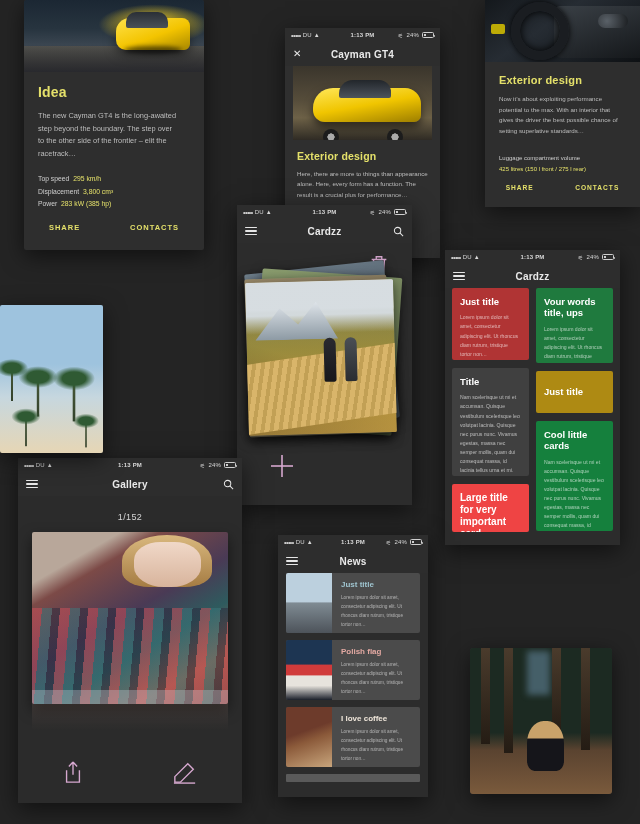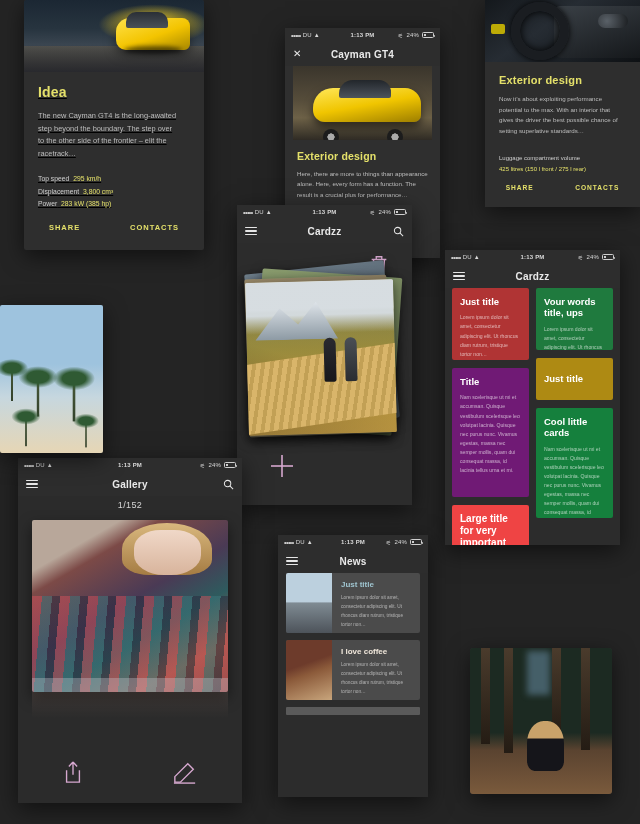--- a/index.html
+++ b/index.html
@@ -65,21 +65,21 @@
     background: linear-gradient(180deg,#2a2f36,#4a5158); border-radius: 10px 10px 2px 2px;
   }
   #idea .hero .car:after{
     content:""; position:absolute; left:8px; bottom:-4px; width:58px; height:8px;
     background: rgba(0,0,0,.55); border-radius: 50%; filter: blur(2px);
   }
   #idea .hero .road {
     position:absolute; left:0; right:0; bottom:0; height:26px;
     background: linear-gradient(180deg, rgba(120,100,70,.35), rgba(40,40,44,.9));
   }
-  #idea .body { padding: 12px 24px 0 14px; text-decoration: underline; }
+  #idea .body { padding: 12px 24px 0 14px; }
   .card-title { color: #e4e06a; font-size: 14px; font-weight: bold; letter-spacing: .2px; }
   .card-para { color: #bdbdbd; font-size: 7.4px; line-height: 1.72; margin-top: 10px; }
   .spec { margin-top: 12px; font-size: 6.8px; line-height: 1.85; color: #cfcfcf; }
   .spec b { color: #e4e06a; font-weight: normal; }
   .cardactions {
     position: absolute; left: 0; right: 0; bottom: 0; height: 46px;
     display: flex; align-items: center; justify-content: space-around;
     color: #e4e06a; font-size: 7.5px; font-weight: bold; letter-spacing: 1px;
   }
 
@@ -181,21 +181,21 @@
   .nbody { padding: 8px 8px 0 9px; }
   .nbody h5 { font-size: 8px; font-weight: bold; line-height: 1; }
   .nbody p { font-size: 4.7px; line-height: 1.9; color: rgba(255,255,255,.55); margin-top: 5px; }
   .nt-beach { background: linear-gradient(180deg,#bcd0de 0 48%, #7f8b93 50%, #4d535a 100%); }
   .nt-flag  { background: linear-gradient(180deg,#1d3552 0 40%, #d03b3b 42% 58%, #e7e3dd 60% 76%, #1a1f2a 100%); }
   .nt-coffee{ background: linear-gradient(160deg,#6d3b2b 0 40%, #8b5a3a 55%, #c8a57c 100%); }
   #news .scrollstub { margin: 4px 8px 0 8px; height: 8px; background: #5a5a5a; border-radius: 1px; }
 
   
   #gallery { left: 18px; top: 458px; width: 224px; height: 345px; background: #2b2b2b; }
-  #gallery .counter { text-align: center; color: #d6d6d6; font-size: 9px; margin-top: 4px; letter-spacing: .4px; }
+  #gallery .counter { text-align: center; color: #d6d6d6; font-size: 9px; margin-top: 16px; letter-spacing: .4px; }
   #gallery .frame { margin: 10px 14px 0 14px; height: 172px; border-radius: 2px; overflow: hidden;
     box-shadow: 0 6px 14px rgba(0,0,0,.5); position: relative;
     background: linear-gradient(150deg,#b8a79a 0 18%, #7c4a47 26%, #4a3a55 48%, #2e5b5e 64%, #9b5f4a 82%, #6a4a3e 100%);
   }
   #gallery .frame .face { position:absolute; left: 52%; top: 6%; width: 34%; height: 26%;
     background: linear-gradient(180deg,#f0d8c8,#d8b49c); border-radius: 40% 40% 45% 45%; }
   #gallery .frame .hair { position:absolute; left: 46%; top: 2%; width: 46%; height: 30%;
     background: linear-gradient(180deg,#d9b87e,#a57c43); border-radius: 50% 50% 30% 30%; }
   #gallery .frame .zig { position:absolute; left: 0; bottom: 0; width: 100%; height: 56%;
     background: repeating-linear-gradient(95deg, rgba(210,80,90,.5) 0 10px, rgba(60,120,125,.5) 10px 20px, rgba(40,40,60,.5) 20px 28px); }
@@ -384,30 +384,30 @@
           <span></span>
         </span>
       <span class="title">Cardzz</span>
     </div>
     <div class="cols">
       <div class="col">
         <div class="ccard" style="background:#b03434;height:72px">
           <h4>Just title</h4>
           <p>Lorem ipsum dolor sit amet, consectetur adipiscing elit. Ut rhoncus diam rutrum, tristique tortor non…</p>
         </div>
-        <div class="ccard" style="background:#701a75;height:129px">
+        <div class="ccard" style="background:#404040;height:108px">
           <h4>Title</h4>
           <p>Nam scelerisque ut mi et accumsan. Quisque vestibulum scelerisque leo volutpat lacinia. Quisque nec purus nunc. Vivamus egestas, massa nec semper mollis, quam dui consequat massa, id lacinia tellus urna et mi.</p>
         </div>
         <div class="ccard big" style="background:#ef4444;height:48px">
           <h4>Large title for very important card</h4>
         </div>
       </div>
       <div class="col">
-        <div class="ccard" style="background:#1f7a3e;height:62px">
+        <div class="ccard" style="background:#1f7a3e;height:75px">
           <h4>Vour words title, ups</h4>
           <p>Lorem ipsum dolor sit amet, consectetur adipiscing elit. Ut rhoncus diam rutrum, tristique tortor non…</p>
         </div>
         <div class="ccard" style="background:#ae8a13;height:42px;display:flex;align-items:center">
           <h4>Just title</h4>
         </div>
         <div class="ccard" style="background:#15803d;height:110px">
           <h4>Cool little cards</h4>
           <p>Nam scelerisque ut mi et accumsan. Quisque vestibulum scelerisque leo volutpat lacinia. Quisque nec purus nunc. Vivamus egestas, massa nec semper mollis, quam dui consequat massa, id lacinia tellus urna et mi.</p>
         </div>
@@ -436,20 +436,27 @@
           <span></span>
           <span></span>
           <span></span>
         </span>
       <span class="title">News</span>
     </div>
     <div class="nrow">
       <div class="nthumb nt-beach"></div>
       <div class="nbody">
         <h5 style="color:#9fc4cf">Just title</h5>
+        <p>Lorem ipsum dolor sit amet, consectetur adipiscing elit. Ut rhoncus diam rutrum, tristique tortor non…</p>
+      </div>
+    </div>
+    <div class="nrow">
+      <div class="nthumb nt-flag"></div>
+      <div class="nbody">
+        <h5 style="color:#e3a9a2">Polish flag</h5>
         <p>Lorem ipsum dolor sit amet, consectetur adipiscing elit. Ut rhoncus diam rutrum, tristique tortor non…</p>
       </div>
     </div>
     <div class="nrow">
       <div class="nthumb nt-coffee"></div>
       <div class="nbody">
         <h5 style="color:#efe6da">I love coffee</h5>
         <p>Lorem ipsum dolor sit amet, consectetur adipiscing elit. Ut rhoncus diam rutrum, tristique tortor non…</p>
       </div>
     </div>

